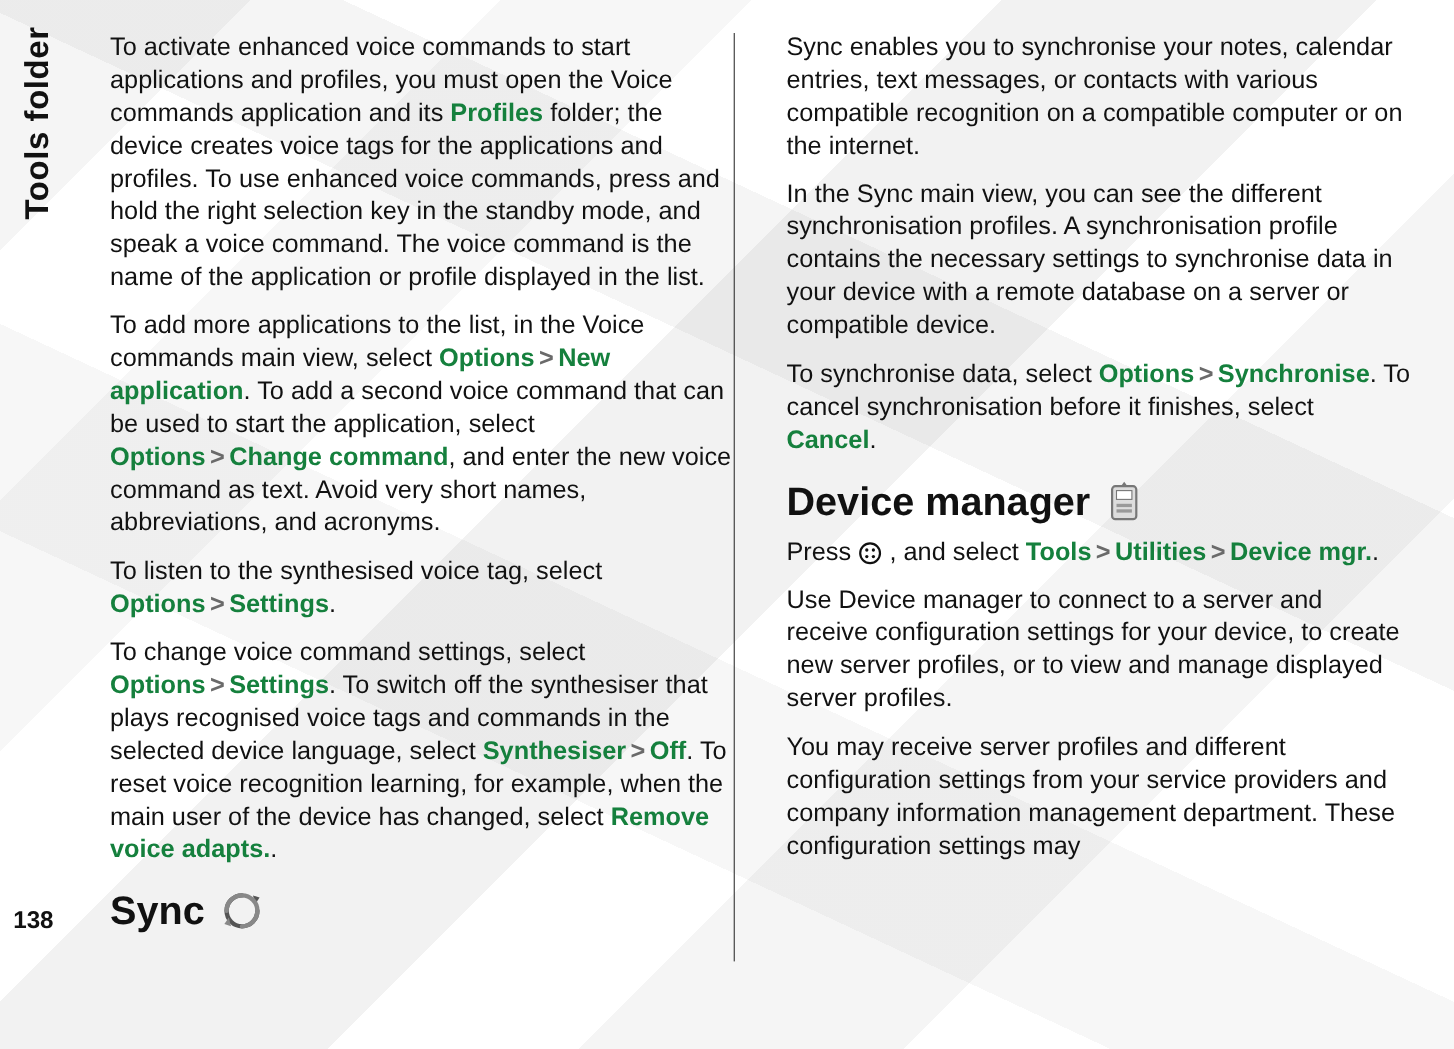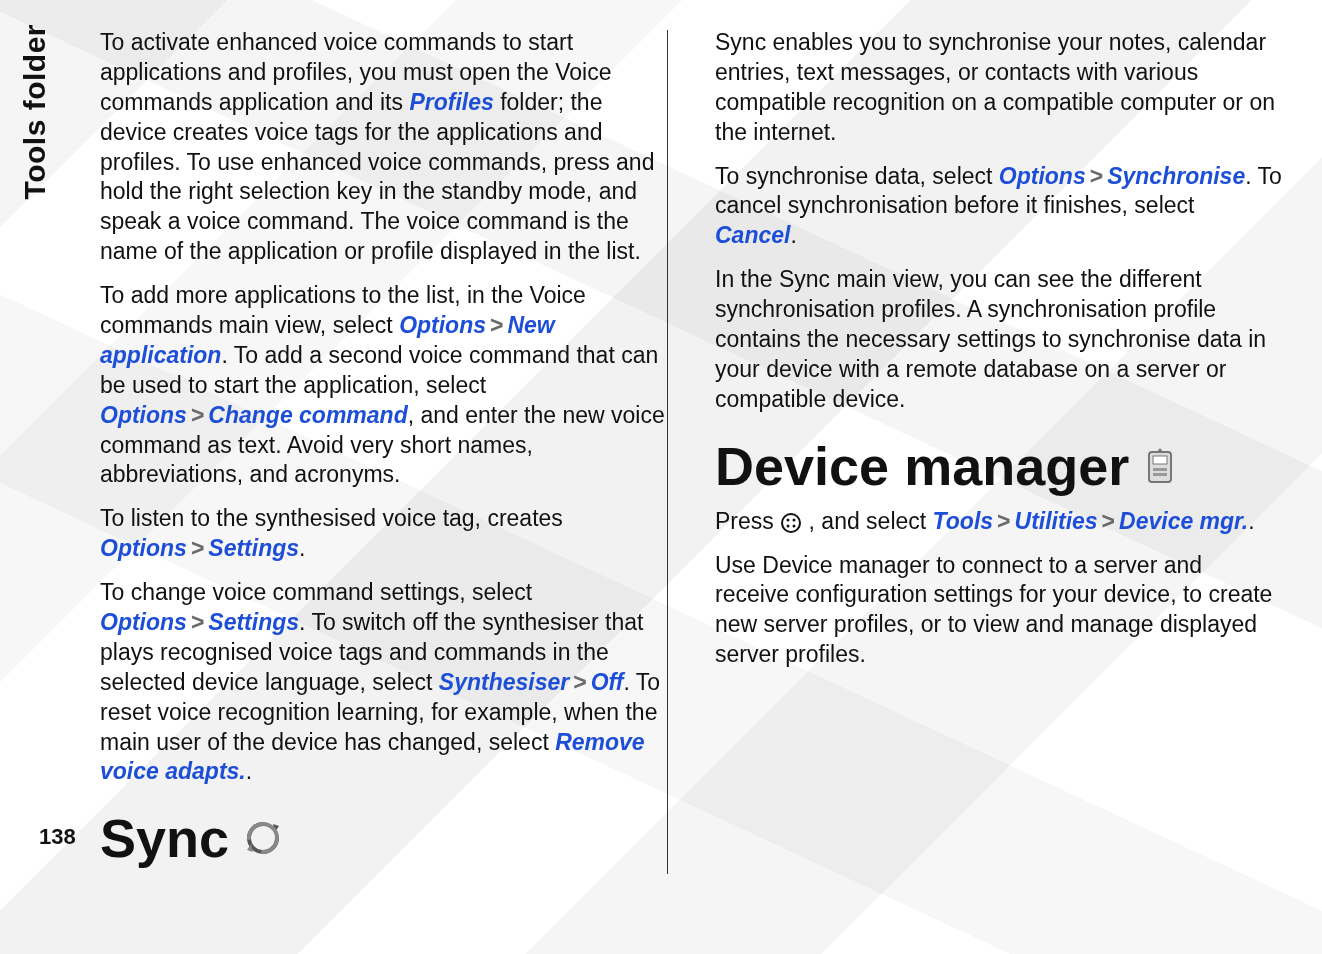--- a/index.html
+++ b/index.html
@@ -34,21 +34,21 @@
   .sidebar-title {
     writing-mode: vertical-rl;
     transform: rotate(180deg);
     font-size: 30px;
     font-weight: 700;
     color: #111;
     letter-spacing: 0.5px;
   }
   .page-number {
     position: absolute;
-    left: 39px;
+    left: 12px;
     bottom: 104px;
     font-size: 22px;
     font-weight: 700;
     color: #111;
     z-index: 2;
   }
   .content {
     position: absolute;
     left: 100px;
     right: 40px;
@@ -60,24 +60,24 @@
     z-index: 2;
   }
   .content p {
     font-size: 23px;
     line-height: 1.3;
     color: #111;
     margin-bottom: 14px;
     break-inside: avoid-column;
   }
   .content p.flow { break-inside: auto; }
-  .bold-term { font-weight: 700; color: #1d4ed8; font-style: italic; }
+  .bold-term { font-weight: 700; color: #15803d; }
   .sep { color: #6a6a6a; font-weight: 600; padding: 0 4px; }
   h2 {
-    font-size: 54px;
+    font-size: 36px;
     font-weight: 800;
     color: #111;
     margin-top: 20px;
     margin-bottom: 10px;
     display: flex;
     align-items: center;
     gap: 14px;
   }
   .icon { display: inline-flex; vertical-align: middle; }
   .col-divider {
@@ -107,46 +107,46 @@
 
   <p>
     <span>To activate enhanced voice commands to start applications and profiles, you must open the Voice commands application and its </span><span class="bold-term">Profiles</span><span> folder; the device creates voice tags for the applications and profiles. To use enhanced voice commands, press and hold the right selection key in the standby mode, and speak a voice command. The voice command is the name of the application or profile displayed in the list.</span>
   </p>
 
   <p>
     <span>To add more applications to the list, in the Voice commands main view, select </span><span class="bold-term">Options</span><span class="sep">&gt;</span><span class="bold-term">New application</span><span>. To add a second voice command that can be used to start the application, select </span><span class="bold-term">Options</span><span class="sep">&gt;</span><span class="bold-term">Change command</span><span>, and enter the new voice command as text. Avoid very short names, abbreviations, and acronyms.</span>
   </p>
 
   <p>
-    <span>To listen to the synthesised voice tag, creates </span><span class="bold-term">Options</span><span class="sep">&gt;</span><span class="bold-term">Settings</span><span>.</span>
+    <span>To listen to the synthesised voice tag, select </span><span class="bold-term">Options</span><span class="sep">&gt;</span><span class="bold-term">Settings</span><span>.</span>
   </p>
 
   <p>
     <span>To change voice command settings, select </span><span class="bold-term">Options</span><span class="sep">&gt;</span><span class="bold-term">Settings</span><span>. To switch off the synthesiser that plays recognised voice tags and commands in the selected device language, select </span><span class="bold-term">Synthesiser</span><span class="sep">&gt;</span><span class="bold-term">Off</span><span>. To reset voice recognition learning, for example, when the main user of the device has changed, select </span><span class="bold-term">Remove voice adapts.</span><span>.</span>
   </p>
 
   <h2>
     <span>Sync</span>
     <span class="icon">
       <svg width="40" height="40" viewBox="0 0 40 40">
         <path d="M20 6 a14 14 0 1 0 14 14" fill="none" stroke="#555" stroke-width="4" stroke-linecap="round"></path>
         <path d="M30 6 l6 2 -4 6 z" fill="#555"></path>
         <path d="M20 34 a14 14 0 1 0 -14 -14" fill="none" stroke="#888" stroke-width="4" stroke-linecap="round"></path>
         <path d="M10 34 l-6 -2 4 -6 z" fill="#888"></path>
       </svg>
     </span>
   </h2>
 
 
   <p>Sync enables you to synchronise your notes, calendar entries, text messages, or contacts with various compatible recognition on a compatible computer or on the internet.</p>
+  <p>In the Sync main view, you can see the different synchronisation profiles. A synchronisation profile contains the necessary settings to synchronise data in your device with a remote database on a server or compatible device.</p>
+
   <p>
     <span>To synchronise data, select </span><span class="bold-term">Options</span><span class="sep">&gt;</span><span class="bold-term">Synchronise</span><span>. To cancel synchronisation before it finishes, select </span><span class="bold-term">Cancel</span><span>.</span>
   </p>
-
-  <p>In the Sync main view, you can see the different synchronisation profiles. A synchronisation profile contains the necessary settings to synchronise data in your device with a remote database on a server or compatible device.</p>
 
   <h2>
     <span>Device manager</span>
     <span class="icon">
       <svg width="34" height="40" viewBox="0 0 34 40">
         <rect x="6" y="6" width="22" height="30" rx="3" fill="#ddd" stroke="#777" stroke-width="2"></rect>
         <rect x="10" y="10" width="14" height="8" fill="#fff" stroke="#777"></rect>
         <rect x="10" y="22" width="14" height="3" fill="#999"></rect>
         <rect x="10" y="27" width="14" height="3" fill="#999"></rect>
         <path d="M17 2 l3 4 h-6 z" fill="#777"></path>
@@ -160,14 +160,15 @@
           <circle cx="11" cy="11" r="9" fill="none" stroke="#111" stroke-width="2"></circle>
           <circle cx="8" cy="8" r="1.5" fill="#111"></circle>
           <circle cx="14" cy="8" r="1.5" fill="#111"></circle>
           <circle cx="8" cy="14" r="1.5" fill="#111"></circle>
           <circle cx="14" cy="14" r="1.5" fill="#111"></circle>
         </svg>
       </span><span> , and select </span><span class="bold-term">Tools</span><span class="sep">&gt;</span><span class="bold-term">Utilities</span><span class="sep">&gt;</span><span class="bold-term">Device mgr.</span><span>.</span>
   </p>
 
   <p>Use Device manager to connect to a server and receive configuration settings for your device, to create new server profiles, or to view and manage displayed server profiles.</p>
+  <p class="flow">You may receive server profiles and different configuration settings from your service providers and company information management department. These configuration settings may</p>
 
 </div>
 
 </body></html>

